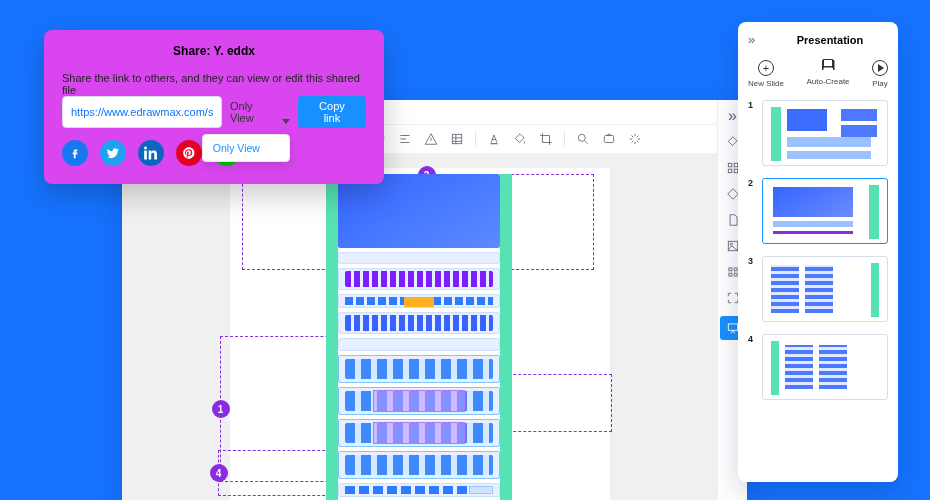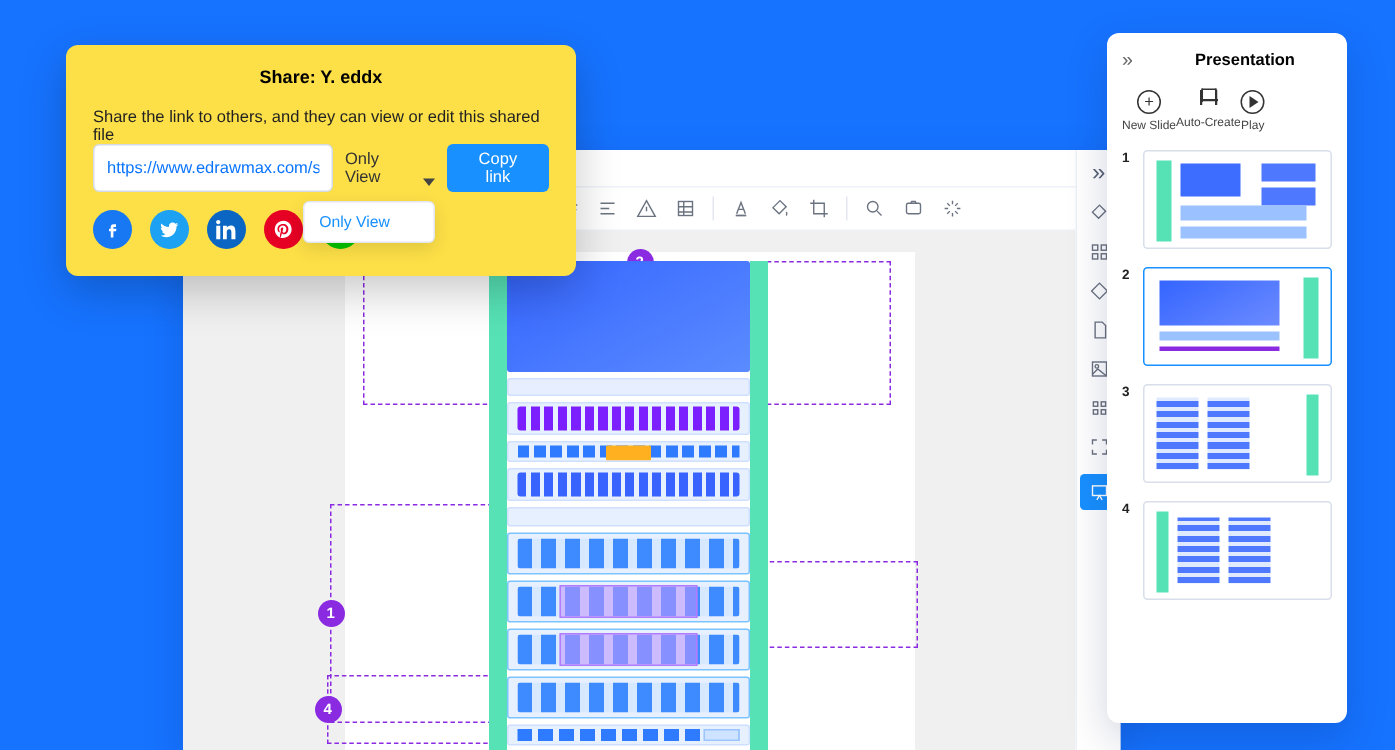--- a/index.html
+++ b/index.html
@@ -1,21 +1,21 @@
 <!DOCTYPE html>
 <html><head>
 <meta charset="utf-8">
 <style>
   * { box-sizing: border-box; margin: 0; padding: 0; font-family: -apple-system, BlinkMacSystemFont, "Segoe UI", Arial, sans-serif; }
   body { background: #1673ff; width: 930px; height: 500px; overflow: hidden; position: relative; }
 
   
   .share-dialog {
     position: absolute; left: 44px; top: 30px; width: 340px;
-    background: #fde047; border-radius: 8px; box-shadow: 0 10px 30px rgba(0,0,0,.22);
+    background: #d946ef; border-radius: 8px; box-shadow: 0 10px 30px rgba(0,0,0,.22);
     padding: 14px 18px 18px 18px; z-index: 30;
   }
   .share-title { text-align: center; font-size: 12px; font-weight: 700; margin-bottom: 14px; }
   .share-desc  { font-size: 11px; color: #222; }
   .share-row   { display: flex; align-items: center; gap: 8px; margin-bottom: 12px; }
   .share-url   { flex: 1; height: 32px; border: 1px solid #d4dbe6; border-radius: 4px; font-size: 11px; color: #0b74ff; padding: 0 8px; background: #fff; }
   .share-mode  { display: flex; align-items: flex-end; font-size: 11px; color: #333; position: relative; cursor: pointer; user-select: none; }
   .chev { width: 0; height: 0; border-left: 4px solid transparent; border-right: 4px solid transparent; border-top: 5px solid #444; margin-left: 4px; }
   .copy-btn { height: 32px; padding: 0 12px; background: #1890ff; color: #fff; font-size: 11px; border: none; border-radius: 4px; cursor: pointer; }
 
@@ -81,21 +81,21 @@
 
   
   .pres {
     position:absolute; right:32px; top:22px; width:160px; height:460px;
     background:#fff; border-radius:8px; box-shadow:0 10px 28px rgba(0,20,80,.18);
     z-index:20; padding:8px 10px 10px 10px; display:flex; flex-direction:column;
   }
   .pres-head { display:flex; align-items:center; justify-content:center; position:relative; height:20px; }
   .pres-head .collapse { position:absolute; left:0; top:2px; color:#666; font-size:13px; }
   .pres-head .title { font-size:11px; font-weight:700;padding-left:24px; }
-  .pres-actions { display:flex; justify-content:flex-start; margin:10px 0 8px 0; }
+  .pres-actions { display:flex; justify-content:space-between; margin:10px 0 8px 0; }
   .pact { display:flex; flex-direction:column; align-items:center; gap:3px; color:#333; }
   .pact .pi-ico { width:16px; height:16px; border:1.4px solid #333; border-radius:50%; position:relative; }
   .pact.new .pi-ico::before { content:"+"; position:absolute; inset:0; display:flex; align-items:center; justify-content:center; font-size:11px; }
   .pact.auto .pi-ico { border-radius:2px; border:none; width:16px; height:14px; background:
      linear-gradient(#333,#333) center/12px 1.5px no-repeat,
      linear-gradient(#333,#333) left 2px top 0/1.5px 10px no-repeat,
      linear-gradient(#333,#333) right 2px top 0/1.5px 10px no-repeat; position:relative;}
   .pact.auto .pi-ico::after { content:""; position:absolute; left:3px; right:3px; top:-1px; height:8px; border:1.4px solid #333; border-bottom:none;}
   .pact.play .pi-ico::before { content:""; position:absolute; left:5px; top:3px; border-left:6px solid #333; border-top:4px solid transparent; border-bottom:4px solid transparent; }
   .pact span { font-size:8px; color:#444; }

